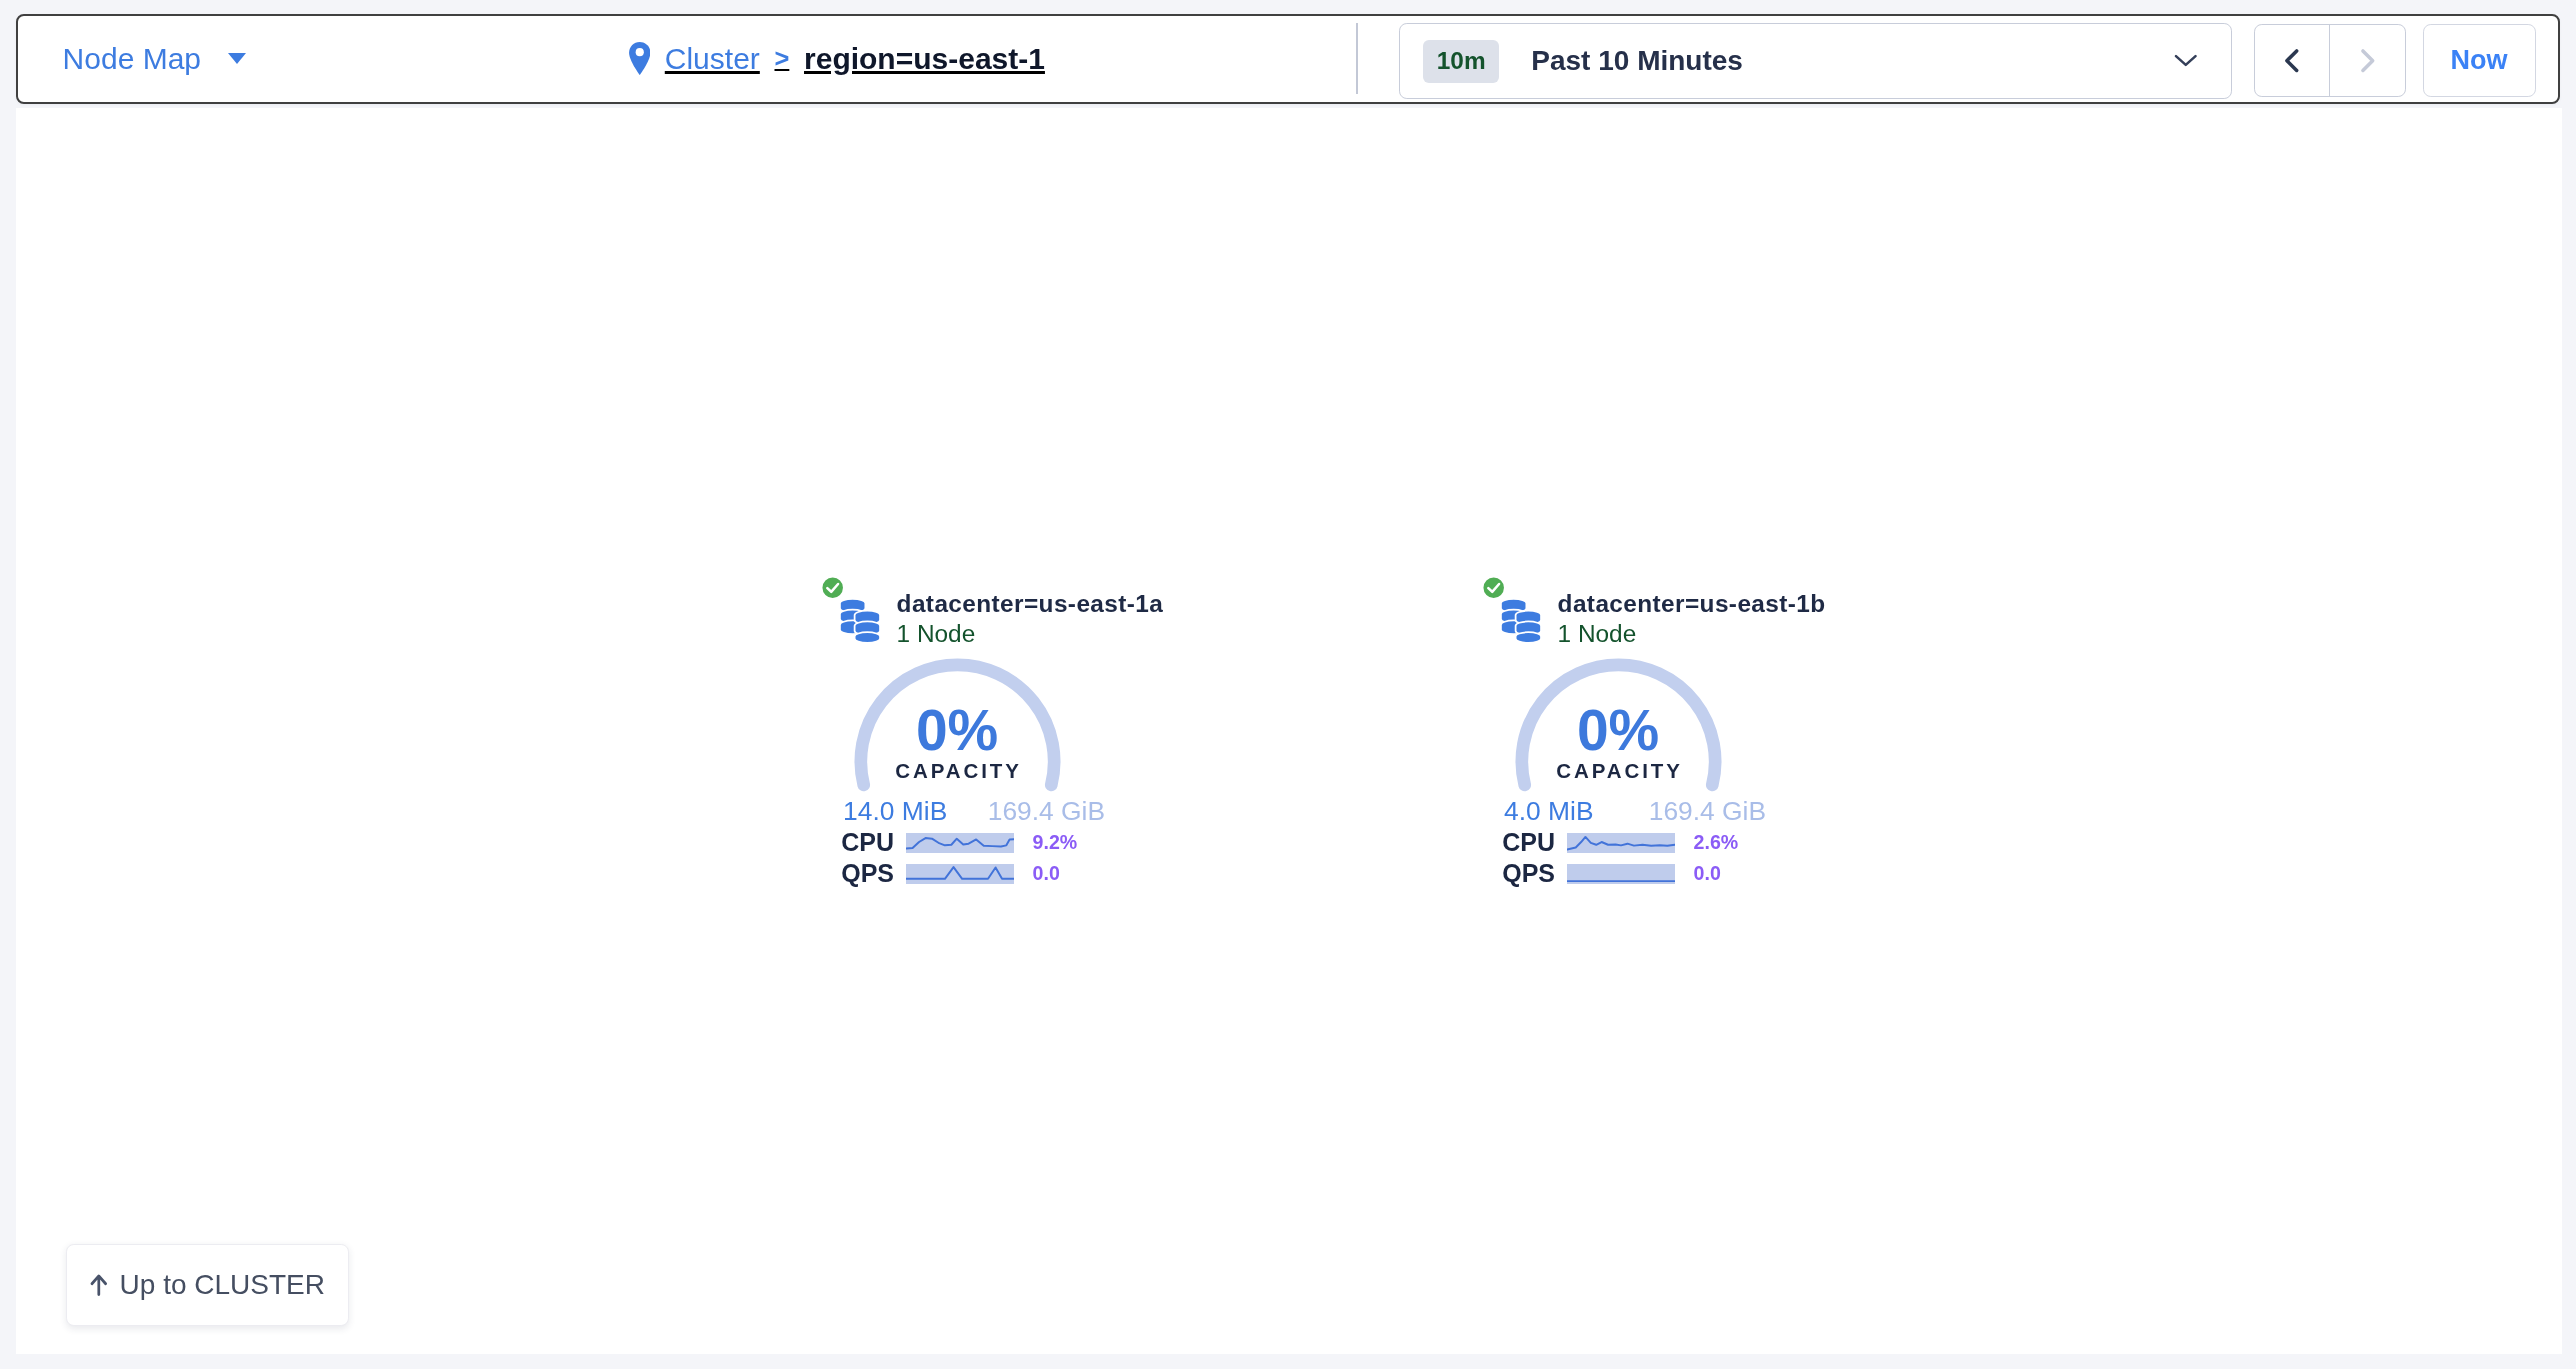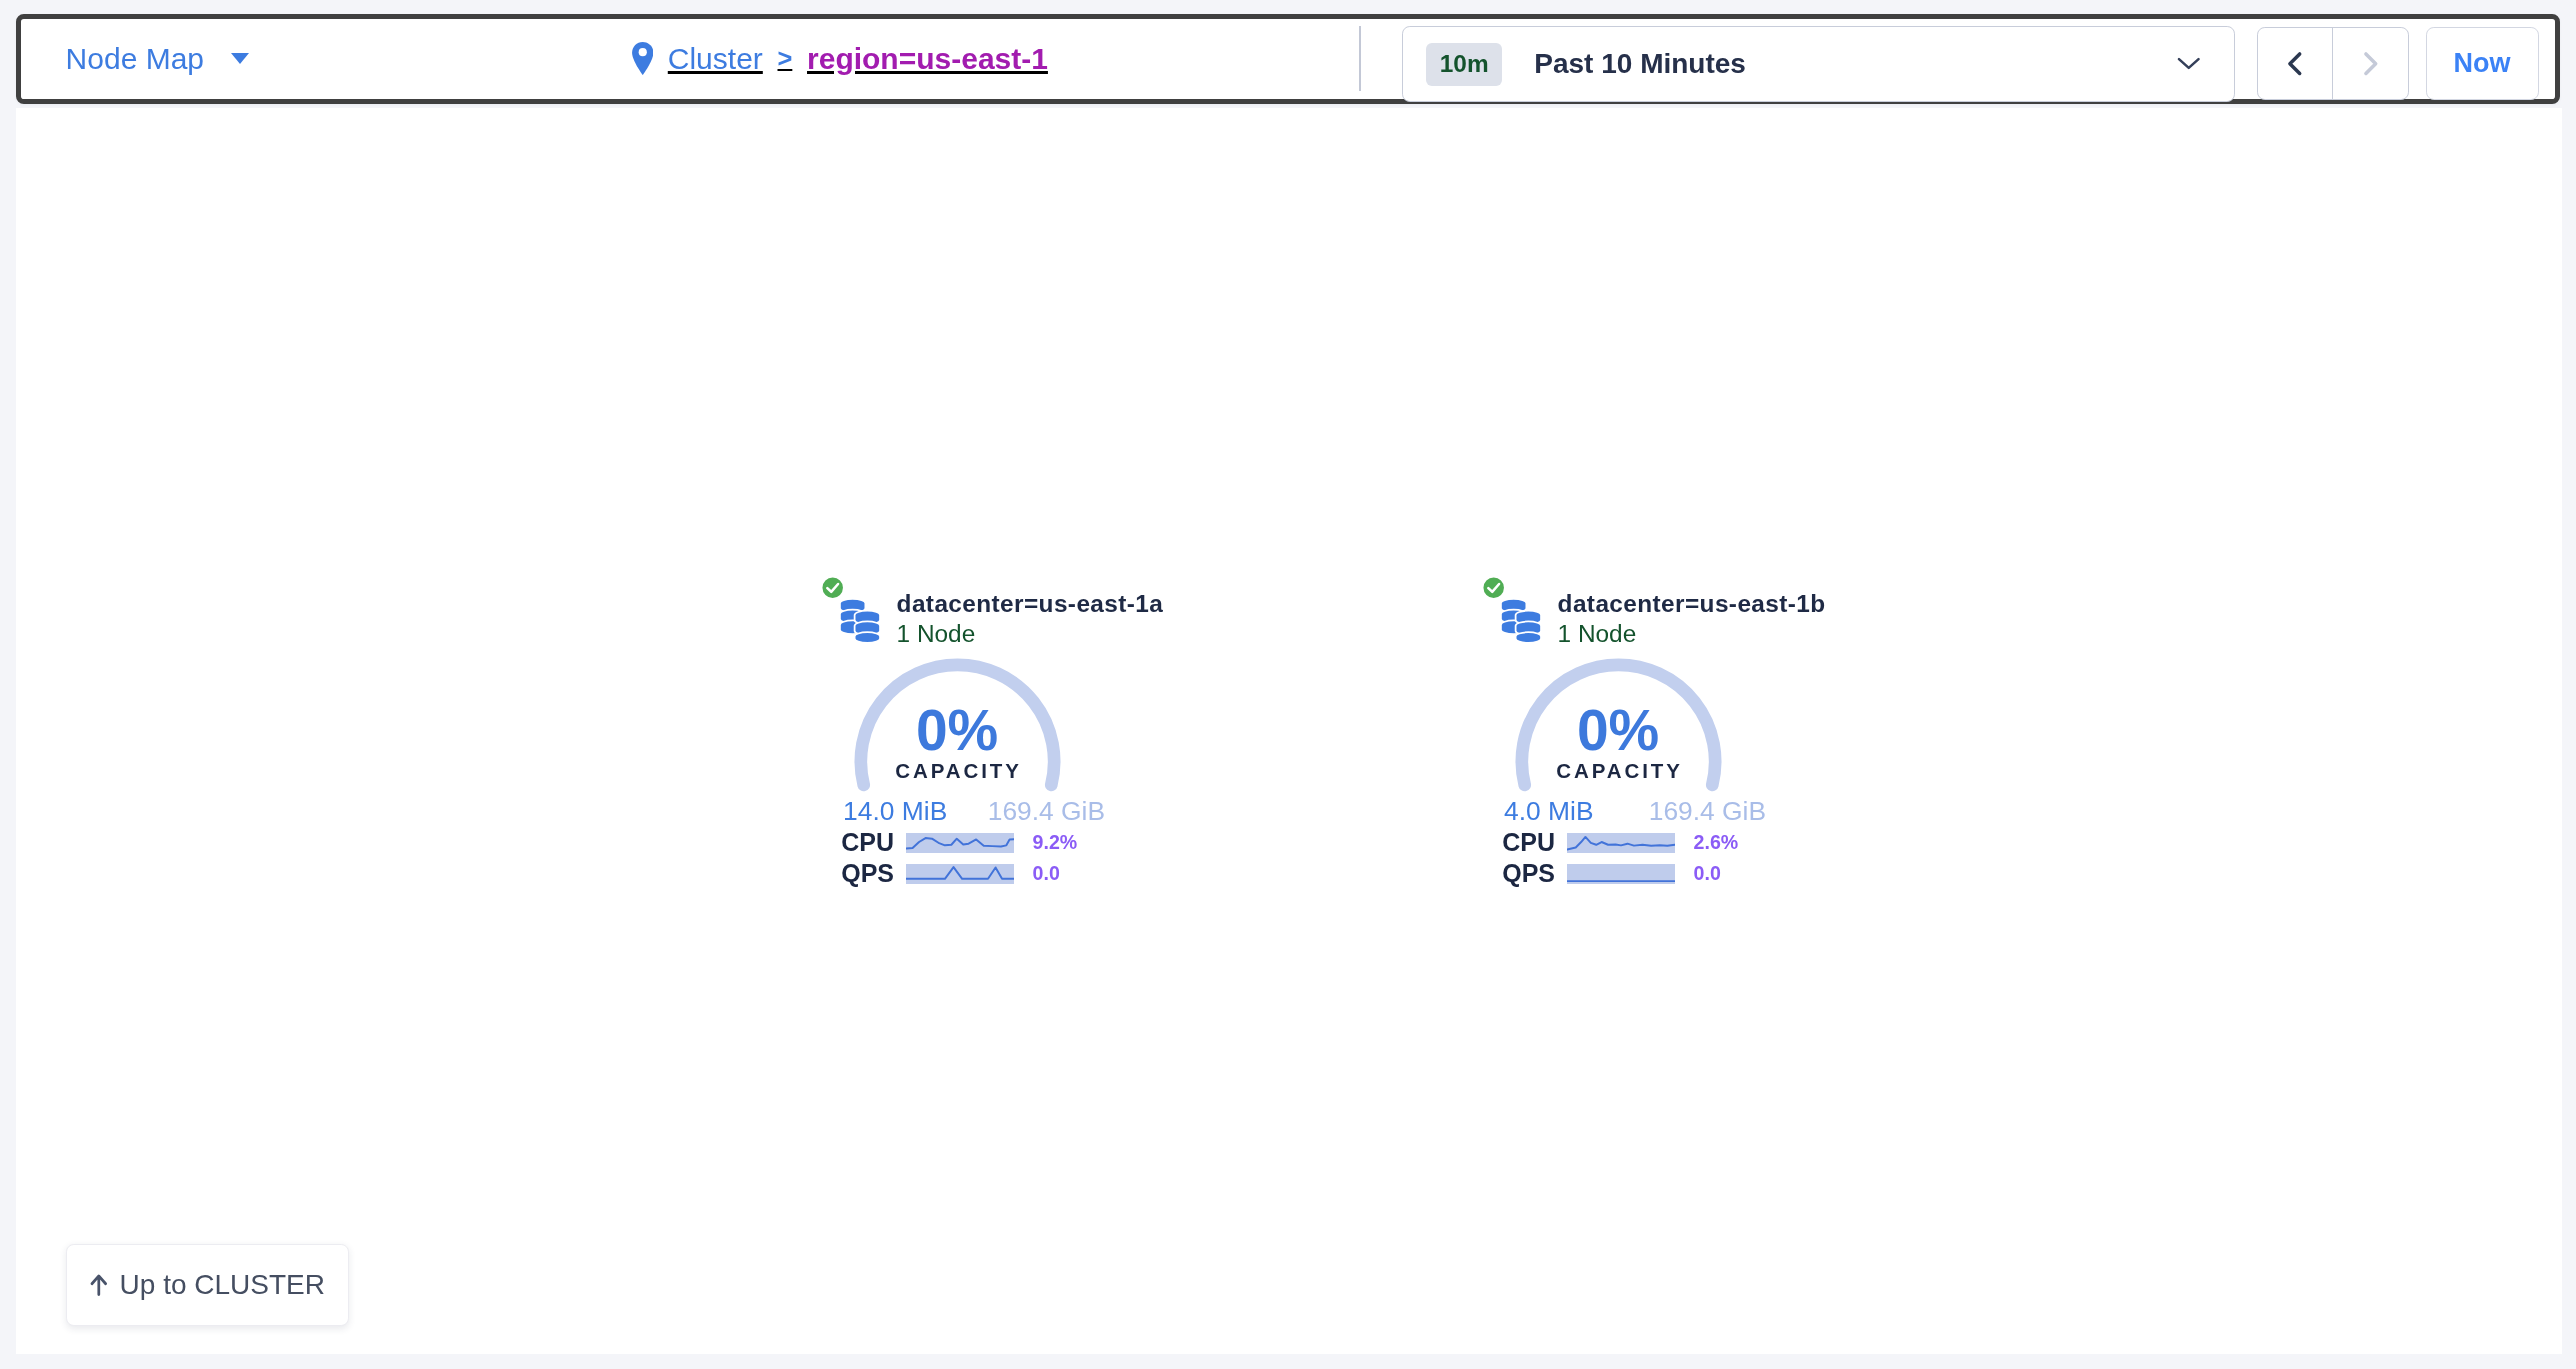--- a/index.html
+++ b/index.html
@@ -4,40 +4,40 @@
 <style>
   * { margin:0; padding:0; box-sizing:border-box; }
   html,body { width:2576px; height:1369px; }
   body { font-family:"Liberation Sans", sans-serif; background:#f4f5f9; position:relative; overflow:hidden; }
 
   .page { position:absolute; inset:0; }
 
   
   .topbar {
     position:absolute; left:15.6px; top:13.7px; width:2544px; height:90px;
-    background:#fff; border:5px solid #404040; border-radius:7.8px;
+    background:#fff; border:2px solid #404040; border-radius:7.8px;
     box-shadow:0 1px 2.9px rgba(60,70,100,.05);
   }
   .view-selector {
     position:absolute; left:45px; top:0; height:100%;
     display:flex; align-items:center; cursor:pointer;
   }
   .view-selector .vs-label { font-size:30px; color:#3d7ce0; }
   .caret-down {
     width:0; height:0; margin-left:27px;
     border-left:9.8px solid transparent; border-right:9.8px solid transparent;
     border-top:11.7px solid #3d7ce0;
   }
   .breadcrumb {
     position:absolute; left:611px; top:0; height:100%;
     display:flex; align-items:center; gap:14.7px; font-size:30px;text-decoration:underline;
   }
   .breadcrumb .crumb-link { color:#3d7ce0; cursor:pointer; }
   .breadcrumb .crumb-sep { color:#3d7ce0; font-weight:700; font-size:25.4px; }
-  .breadcrumb .crumb-current { color:#a21caf; font-weight:600; }
+  .breadcrumb .crumb-current { color:#0f172a; font-weight:600; }
 
   .topbar-divider {
     position:absolute; left:1338px; top:7.8px; bottom:7.8px; width:2px; background:#c3c8d6;
   }
 
   .time-dropdown {
     position:absolute; left:1381px; top:7.8px; width:833px; height:76px;
     border:1px solid #c8cdda; border-radius:7.8px; background:#fff;
     display:flex; align-items:center; padding-left:23.5px; cursor:pointer;
   }

